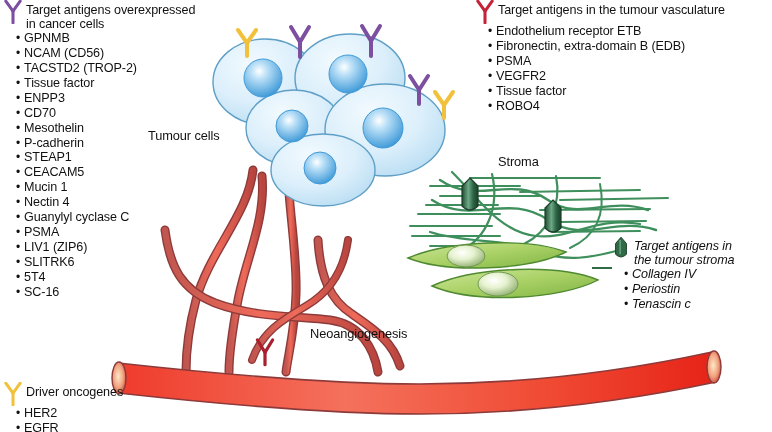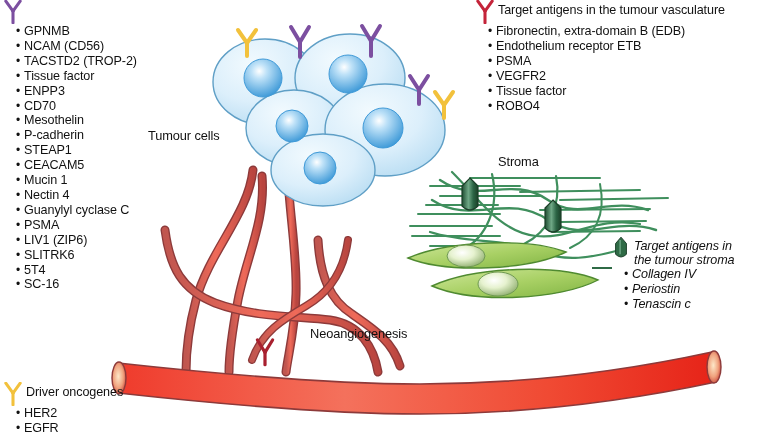--- a/index.html
+++ b/index.html
@@ -255,20 +255,22 @@
     <line x1="592" y1="268" x2="612" y2="268" stroke="#2f6b46" stroke-width="2"></line>
   </svg>
 
   <div class="legend" id="legend-cancer">
     <div class="legend-head">
       <svg class="legend-icon" viewBox="0 0 20 26">
         <path d="M10,25 L10,11" stroke="#7c4fa0" stroke-width="3.4" stroke-linecap="round" fill="none"></path>
         <path d="M10,12 L2,1" stroke="#7c4fa0" stroke-width="3.4" stroke-linecap="round" fill="none"></path>
         <path d="M10,12 L18,1" stroke="#7c4fa0" stroke-width="3.4" stroke-linecap="round" fill="none"></path>
       </svg>
+      <div class="legend-title">Target antigens overexpressed
+in cancer cells</div>
     </div>
     <ul>
       <li>GPNMB</li>
       <li>NCAM (CD56)</li>
       <li>TACSTD2 (TROP-2)</li>
       <li>Tissue factor</li>
       <li>ENPP3</li>
       <li>CD70</li>
       <li>Mesothelin</li>
       <li>P-cadherin</li>
@@ -288,22 +290,22 @@
   <div class="legend" id="legend-vasc">
     <div class="legend-head">
       <svg class="legend-icon" viewBox="0 0 20 26">
         <path d="M10,25 L10,11" stroke="#c4243a" stroke-width="3.4" stroke-linecap="round" fill="none"></path>
         <path d="M10,12 L2,1" stroke="#c4243a" stroke-width="3.4" stroke-linecap="round" fill="none"></path>
         <path d="M10,12 L18,1" stroke="#c4243a" stroke-width="3.4" stroke-linecap="round" fill="none"></path>
       </svg>
       <div class="legend-title">Target antigens in the tumour vasculature</div>
     </div>
     <ul>
+      <li>Endothelium receptor ETB</li>
       <li>Fibronectin, extra-domain B (EDB)</li>
-      <li>Endothelium receptor ETB</li>
       <li>PSMA</li>
       <li>VEGFR2</li>
       <li>Tissue factor</li>
       <li>ROBO4</li>
     </ul>
   </div>
 
   <div class="legend" id="legend-stroma">
     <div class="legend-head">
       <svg class="legend-icon" viewBox="0 0 20 26">

